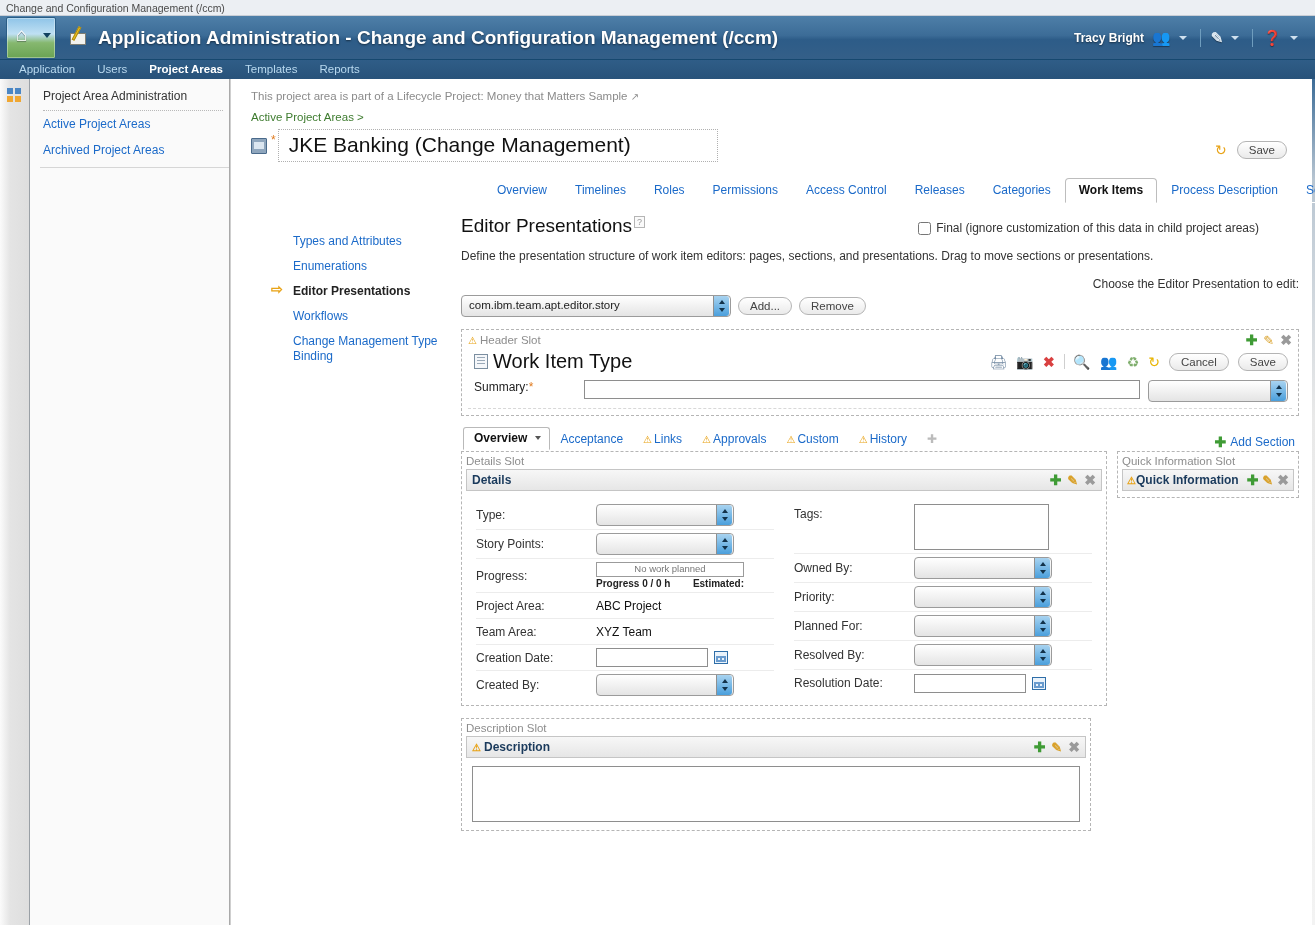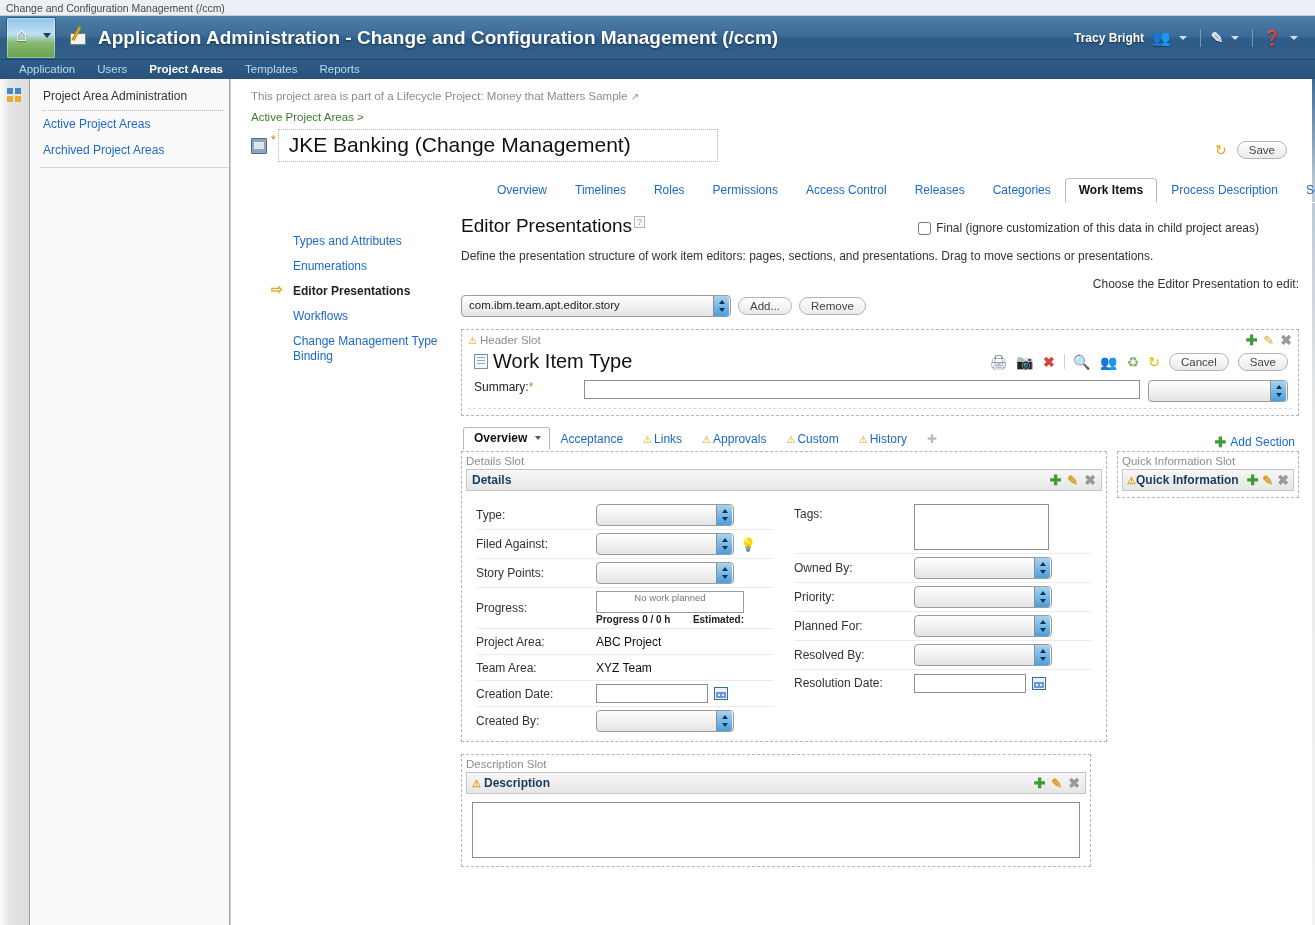--- a/index.html
+++ b/index.html
@@ -249,21 +249,21 @@
   .sel-sm{ width:138px; }
   .txt{ height:19px; border:1px solid #8e8e8e; background:#fff; width:112px;}
   .tags-box{ width:135px; height:46px; border:1px solid #8e8e8e; background:#fff; }
   .cal-icon{ width:14px;height:13px;border:1px solid #2f6ea8;background:#eaf3fb;position:relative;cursor:pointer;}
   .cal-icon:after{content:"";position:absolute;left:1px;top:4px;right:1px;bottom:1px;
      background:repeating-linear-gradient(to right,#4a86c4 0 2px,transparent 2px 4px),
                 repeating-linear-gradient(to bottom,#4a86c4 0 2px,transparent 2px 4px);
      background-size:4px 4px; opacity:.8;}
   .bulb-icon{ font-size:13px; color:#e8b400; line-height:1; cursor:pointer;}
   .prog-wrap{ width:148px; }
-  .prog-bar{ height:22px; border:1px solid #9b9b9b; background:#fff; font-size:9.5px; color:#777; text-align:center; line-height:12px;}
+  .prog-bar{ height:15px; border:1px solid #9b9b9b; background:#fff; font-size:9.5px; color:#777; text-align:center; line-height:12px;}
   .prog-sub{ display:flex; justify-content:space-between; font-size:10px; color:#222; font-weight:bold; margin-top:1px;}
 
   .side-bar-title{ display:flex; align-items:center; font-size:12px; font-weight:bold; color:#1a3a5c;
     background:linear-gradient(to bottom,#f7f7f7,#e6e6e6); border:1px solid #c5c5c5; padding:3px 4px; margin-top:2px;}
   .side-bar-title .tools{ margin-left:auto; display:flex; align-items:center; gap:4px;}
   .side-body{ border:1px solid #d6d6d6; border-top:none; background:#fcfcfc; padding:8px 7px; font-size:12px; color:#777;}
 
   .desc-slot{ border:1px dashed #b5b5b5; margin-top:12px; padding:3px 4px 8px 4px; width:630px;}
   .desc-area{ margin:8px 6px 0 6px; height:56px; border:1px solid #8e8e8e; background:#fff;}
 
@@ -486,29 +486,20 @@
 
                 <div class="frow">
                   <span class="flabel">Type:</span>
                   <span class="fctl">
                       <span class="sel sel-sm">
                         <span class="spin"></span>
                       </span>
                     </span>
                 </div>
 
-                <div class="frow">
-                  <span class="flabel">Filed Against:</span>
-                  <span class="fctl">
-                    <span class="sel sel-sm">
-                        <span class="spin"></span>
-                      </span>
-                    <span class="bulb-icon">💡</span>
-                  </span>
-                </div>
 
                 <div class="frow">
                   <span class="flabel">Story Points:</span>
                   <span class="fctl">
                       <span class="sel sel-sm">
                         <span class="spin"></span>
                       </span>
                     </span>
                 </div>
 

